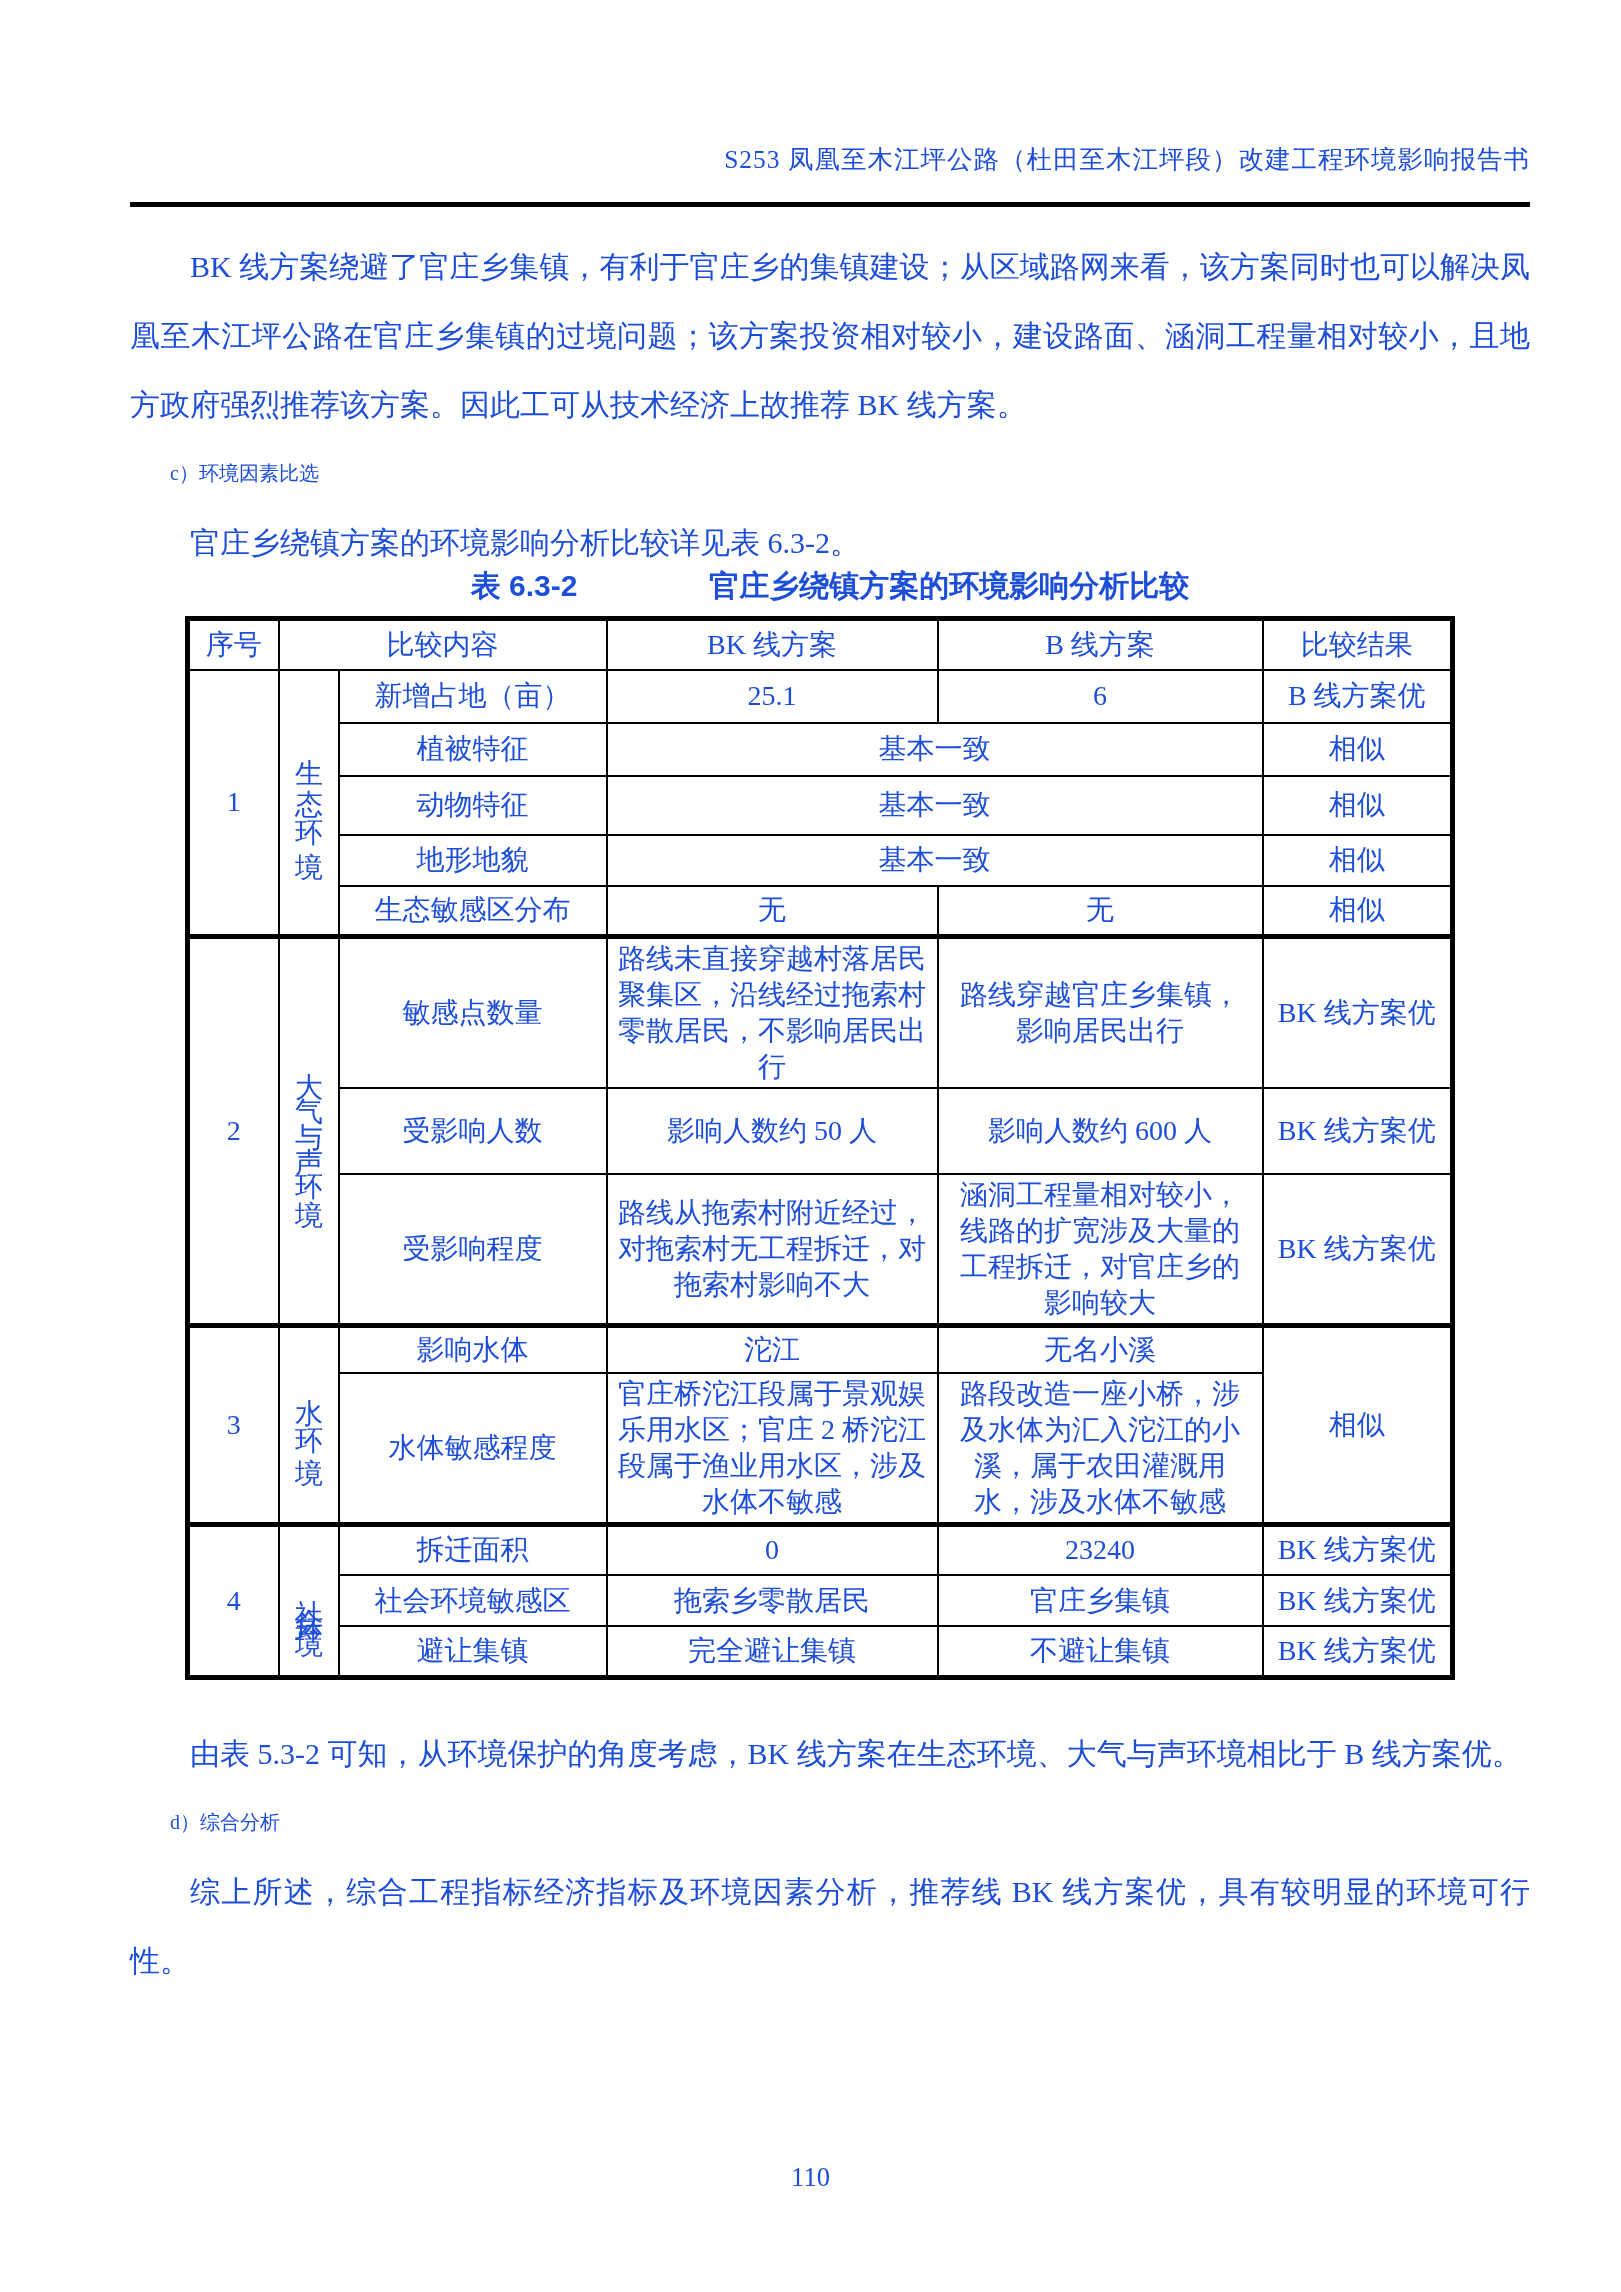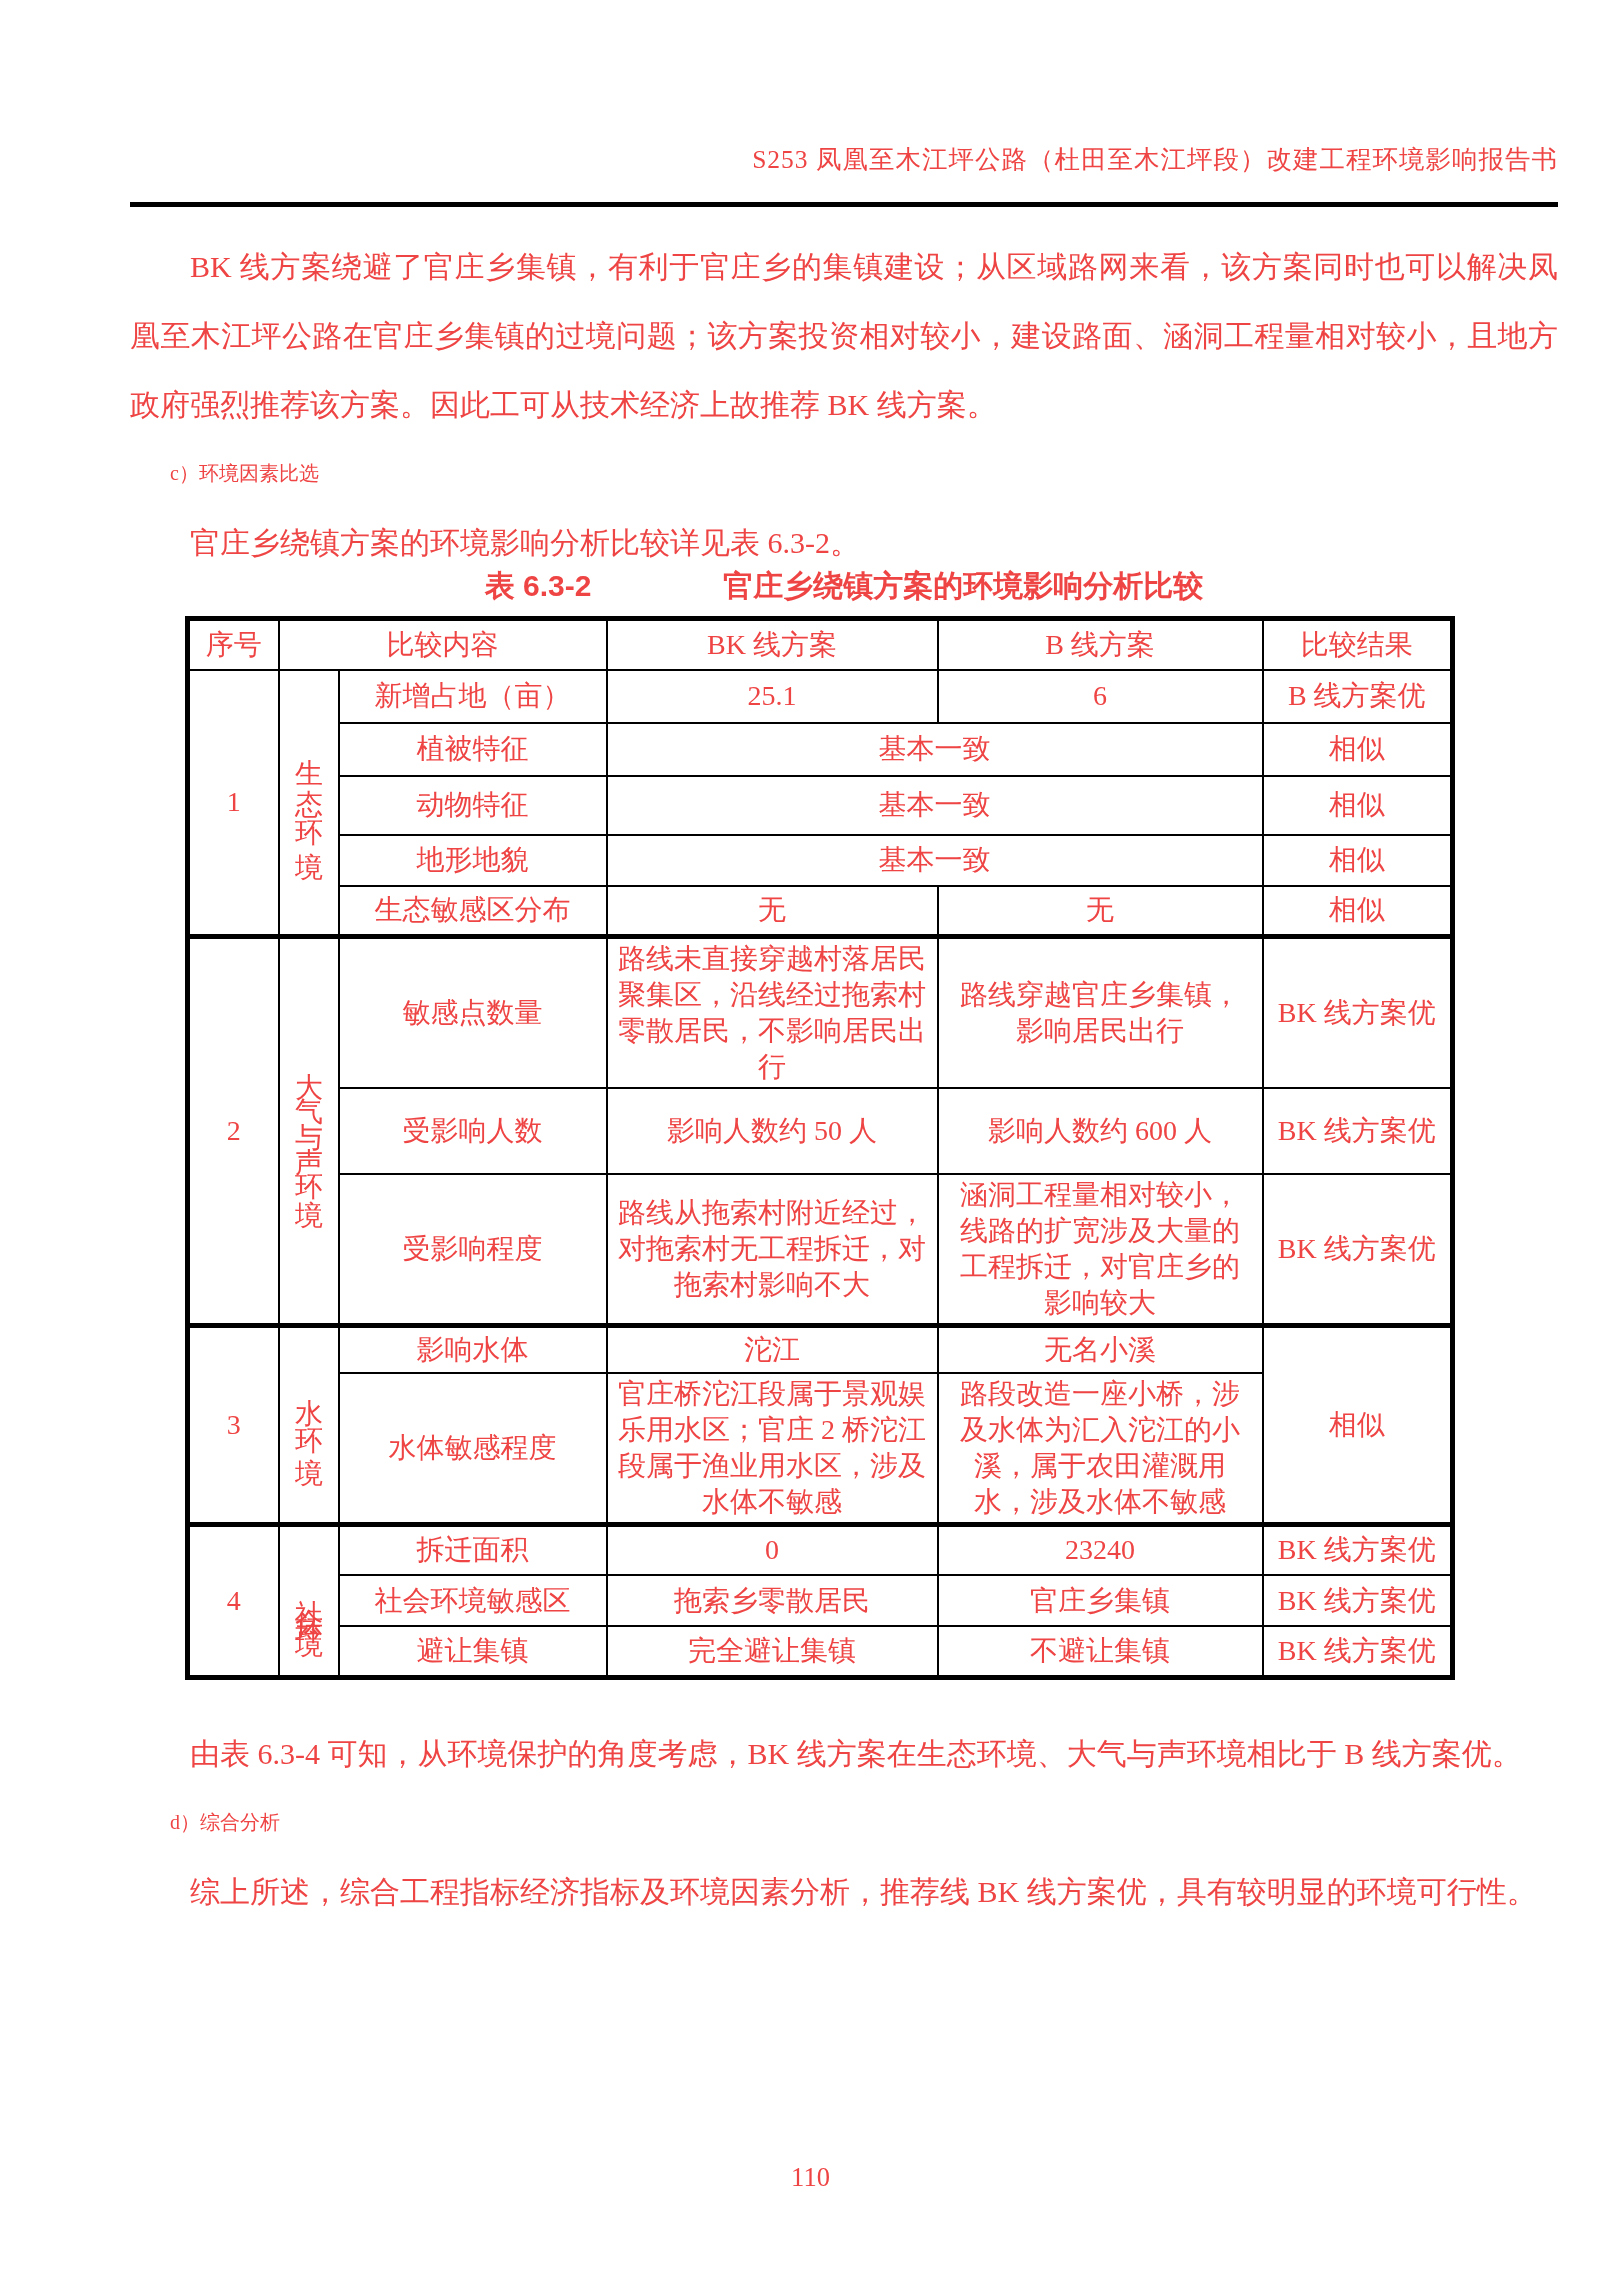--- a/index.html
+++ b/index.html
@@ -1,24 +1,24 @@
 <!DOCTYPE html>
 <html><head>
 <meta charset="utf-8">
 <style>
   html,body{margin:0;padding:0;background:#e8e8e8;}
   .page{
     position:relative;
     width:1621px;height:2293px;
     background:#ffffff;
     font-family:"Liberation Serif","DejaVu Serif",serif;
-    color:#ef4444;
+    color:#1d4ed8;
     overflow:hidden;
     box-sizing:border-box;
-    padding:0 63px 0 130px;
+    padding:0 91px 0 130px;
   }
   .doc-header{
     padding-top:143px;
     text-align:right;
     font-size:25.5px;
     line-height:33px;
     letter-spacing:1px;
   }
   .header-rule{
     margin-top:25.5px;
@@ -206,21 +206,21 @@
     </tr>
     <tr style="height:51px">
       <td>避让集镇</td>
       <td>完全避让集镇</td>
       <td>不避让集镇</td>
       <td>BK 线方案优</td>
     </tr>
   </tbody>
     </table>
 
-  <p class="para after-table">由表 6.3-4 可知，从环境保护的角度考虑，BK 线方案在生态环境、大气与声环境相比于 B 线方案优。</p>
+  <p class="para after-table">由表 5.3-2 可知，从环境保护的角度考虑，BK 线方案在生态环境、大气与声环境相比于 B 线方案优。</p>
 
   <p class="subheading">d）综合分析</p>
 
   <p class="para">综上所述，综合工程指标经济指标及环境因素分析，推荐线 BK 线方案优，具有较明显的环境可行性。</p>
 
   <div class="page-footer">110</div>
 
 </div>
 
 

